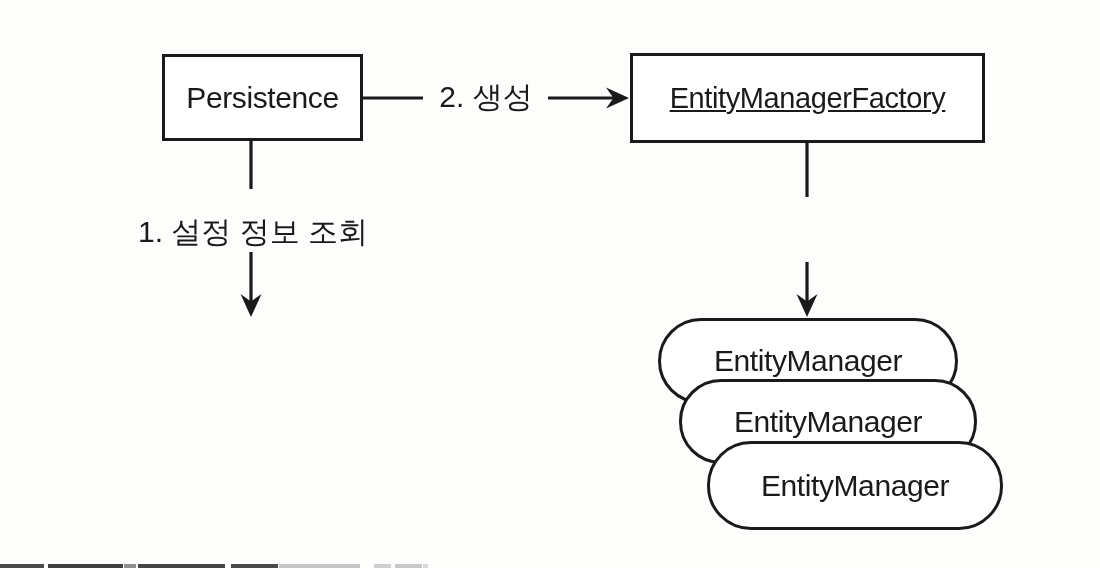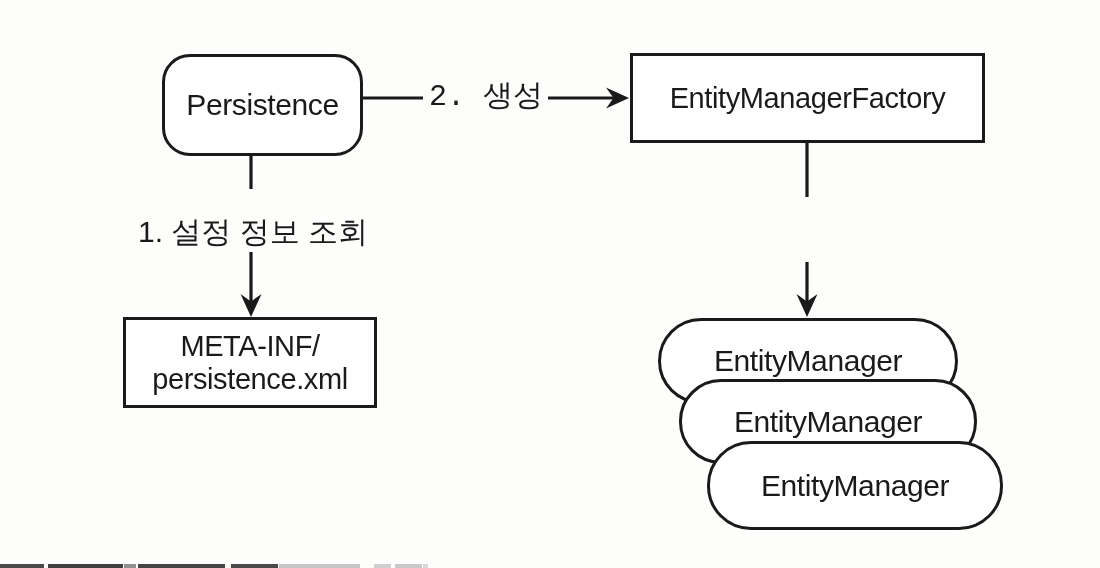--- a/index.html
+++ b/index.html
@@ -31,22 +31,22 @@
     border: 3px solid var(--ink);
     color: var(--ink);
     display: flex;
     align-items: center;
     justify-content: center;
     text-align: center;
     font-size: 30px;
     letter-spacing: -0.4px;
     z-index: 2;
   }
-  .node-persistence { left:162px; top:54px;  width:201px; height:102px;border-radius:28px; }
-  .node-emf         { left:630px; top:53px;  width:355px; height:90px; font-size:29px; }
+  .node-persistence { left:162px; top:54px;  width:201px; height:87px; }
+  .node-emf         { left:630px; top:53px;  width:355px; height:90px; font-size:29px;text-decoration:underline; }
   .node-config      { left:123px; top:317px; width:254px; height:91px; font-size:29px;
                       flex-direction:column; line-height:33px; }
   .pill {
     position: absolute;
     box-sizing: border-box;
     background: var(--fill);
     border: 3px solid var(--ink);
     color: var(--ink);
     display: flex;
     align-items: center;
@@ -60,21 +60,21 @@
   .edge-label {
     position: absolute;
     transform: translateX(-50%);
     white-space: nowrap;
     color: var(--ink);
     font-size: 30px;
     line-height: 36px;
     z-index: 2;
   }
   .edge-label-1 { left:253px; top:214px; }
-  .edge-label-2 { left:486px; top:79px;font-family:Liberation Mono, monospace;  }
+  .edge-label-2 { left:486px; top:79px;  }
   .edge-label-3 { left:807px; top:207px; }
   .scan-band { position:absolute; left:0; top:564px; width:1100px; height:4px; z-index:6; }
   .scan-band .seg { position:absolute; top:0; height:4px; }
 </style>
 </head>
 <body>
 
 <div class="canvas" style="background: rgb(253, 253, 252);">
 
   <svg class="edges-svg" viewBox="0 0 1100 568" xmlns="http://www.w3.org/2000/svg">
@@ -93,24 +93,20 @@
   </svg>
 
   <div class="node node-persistence">
     <span>Persistence</span>
   </div>
 
   <div class="node node-emf">
     <span>EntityManagerFactory</span>
   </div>
 
-  <div class="node node-config">
-    <span>META-INF/</span>
-    <span>persistence.xml</span>
-  </div>
 
   <div class="edge-label edge-label-1">1. 설정 정보 조회</div>
   <div class="edge-label edge-label-2">2. 생성</div>
 
   <div class="pill pill-1">
     <span>EntityManager</span>
   </div>
   <div class="pill pill-2">
     <span>EntityManager</span>
   </div>

